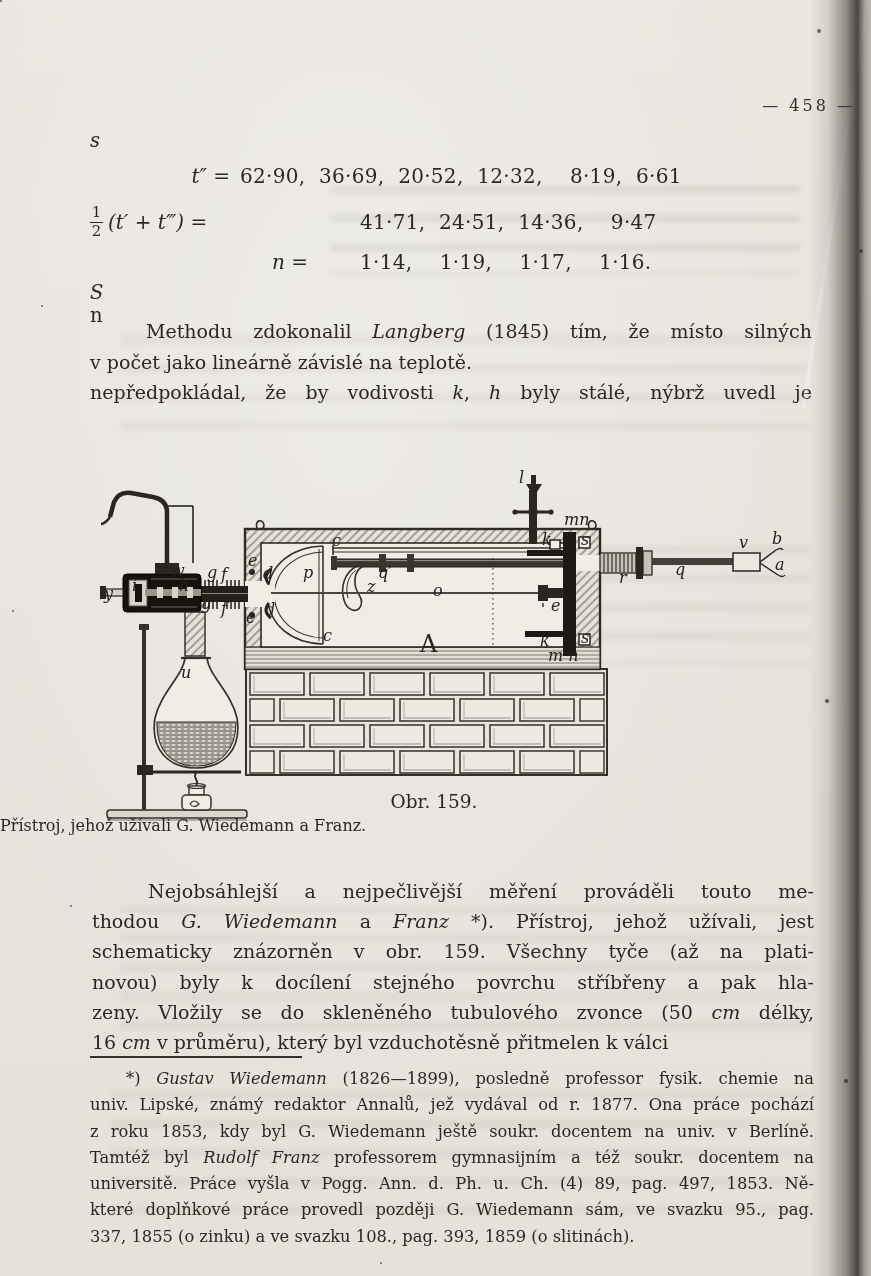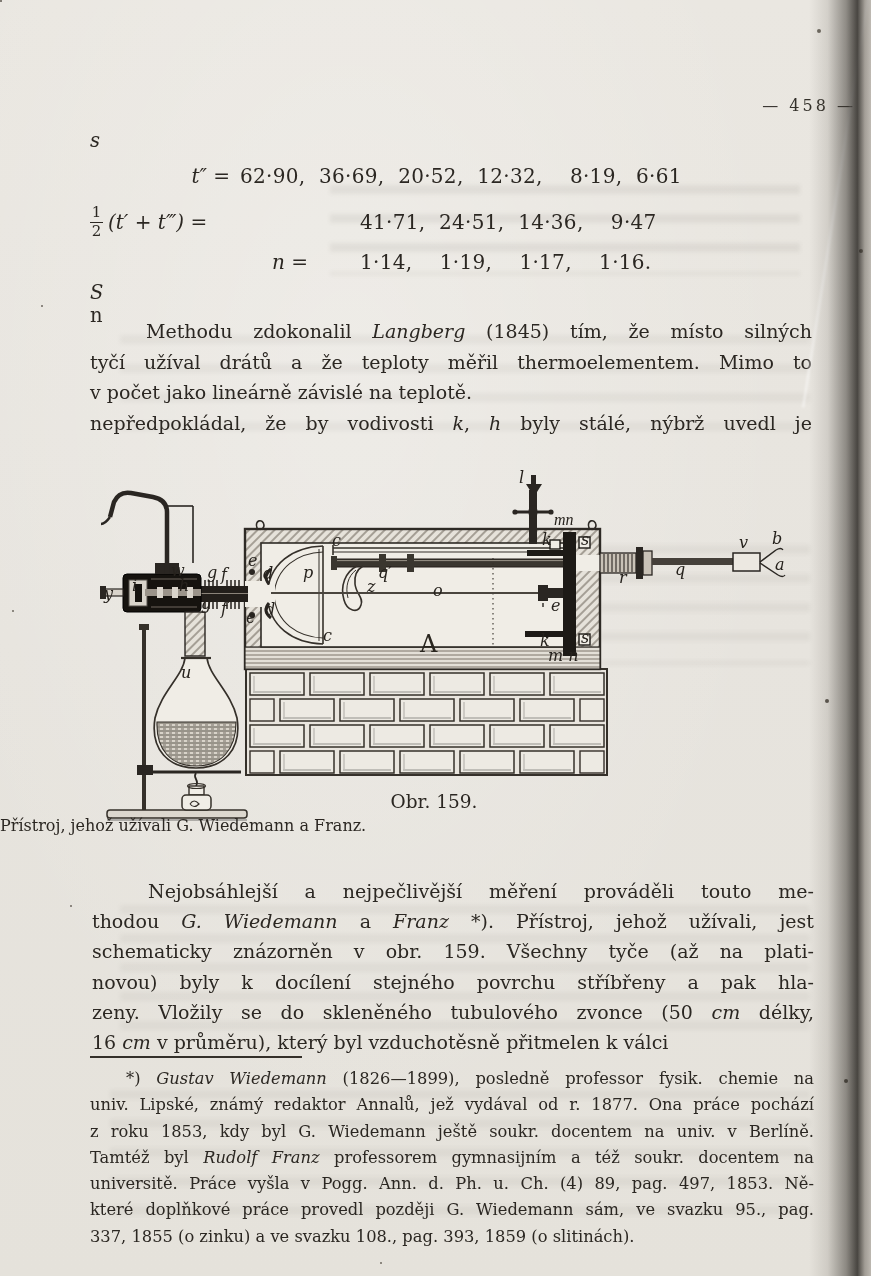--- a/index.html
+++ b/index.html
@@ -115,21 +115,20 @@
   </div>
 
   <div class="abs souhlas noj">
       <div class="tline"><i>S</i><span></span></div>
       <div class="tline"><span>n</span><span></span></div>
       <div class="tline last"><i> </i><span></span></div>
     </div>
 
   <div class="abs para p-methodu">
       <div class="tline"><span>Methodu zdokonalil </span><i>Langberg</i><span> (1845) tím, že místo silných</span></div>
-      <div class="tline"><span>tyčí užíval drátů a že teploty měřil thermoelementem. Mimo to</span></div>
       <div class="tline last"><span>v počet jako lineárně závislé na teplotě.</span></div>
       <div class="tline"><span>nepředpokládal, že by vodivosti </span><i>k</i><span>, </span><i>h</i><span> byly stálé, nýbrž uvedl je</span></div>
     </div>
 
   <div class="abs figure-wrap">
     <svg width="700" height="362" viewBox="0 0 700 362">
       <defs>
         <pattern id="hx" width="6" height="6" patternUnits="userSpaceOnUse" patternTransform="rotate(45)">
           <rect width="6" height="6" fill="#e6e2da"></rect>
           <line x1="1" y1="0" x2="1" y2="6" stroke="#6f685d" stroke-width="1.1"></line>
@@ -337,21 +336,21 @@
       <g>
         <path d="M101,311 C97,316 105,318 101,324" fill="none" stroke="#2a2622" stroke-width="1.8"></path>
         <rect x="94" y="324" width="15" height="9" fill="#f0ede6" stroke="#35302a" stroke-width="1.4"></rect>
         <ellipse cx="101.5" cy="324" rx="9" ry="2.5" fill="none" stroke="#35302a" stroke-width="1.2"></ellipse>
         <rect x="87" y="333" width="29" height="15" rx="4" fill="#f0ede6" stroke="#35302a" stroke-width="1.5"></rect>
         <path d="M95,342 q4,-6 9,0 q-5,5 -9,0" fill="none" stroke="#35302a" stroke-width="1.2"></path>
       </g>
     </svg>
     <div>
         <span class="fig-label" style="left: 424px; top: 8px;">l</span>
-        <span class="fig-label" style="left: 459px; top: 50px; font-family: Liberation Serif, serif;">mn</span>
+        <span class="fig-label" style="left: 469px; top: 50px;">mn</span>
         <span class="fig-label" style="left: 447px; top: 70px;">k</span>
         <span class="fig-label" style="left: 486px; top: 70px;">s</span>
         <span class="fig-label" style="left: 237px; top: 71px;">c</span>
         <span class="fig-label" style="left: 283px; top: 103px;">q′</span>
         <span class="fig-label" style="left: 272px; top: 117px;">z</span>
         <span class="fig-label" style="left: 208px; top: 103px;">p</span>
         <span class="fig-label" style="left: 168px; top: 104px;">d</span>
         <span class="fig-label" style="left: 170px; top: 140px;">d</span>
         <span class="fig-label" style="left: 153px; top: 91px;">e</span>
         <span class="fig-label" style="left: 151px; top: 148px;">e</span>

